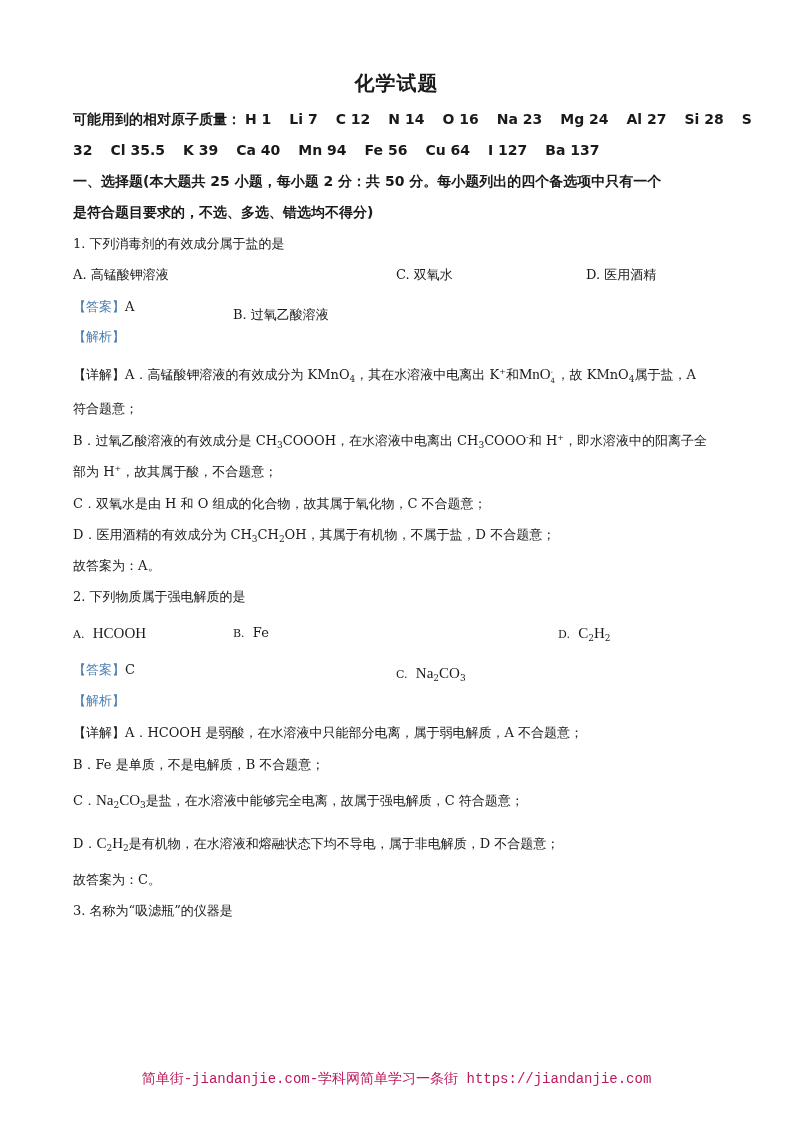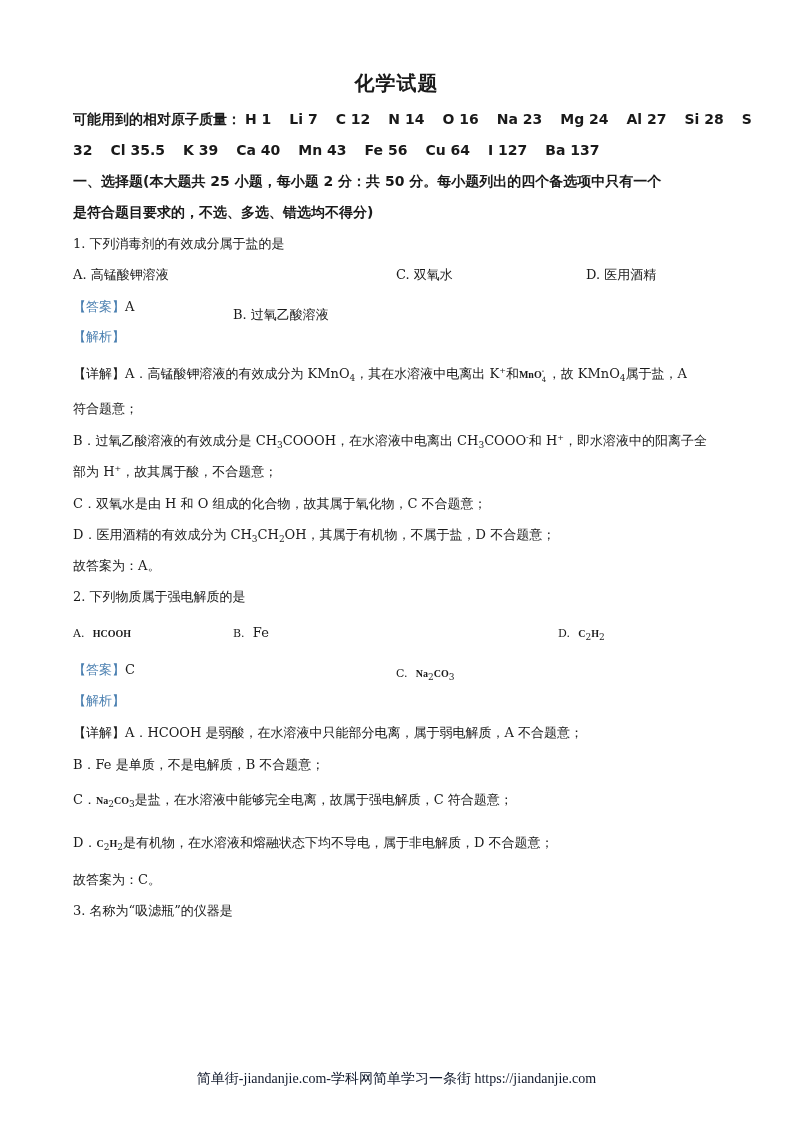--- a/index.html
+++ b/index.html
@@ -6,41 +6,41 @@
   body { width: 793px; height: 1122px; position: relative; overflow: hidden;
          font-family: "DejaVu Serif", "Liberation Serif", serif; color: #1a1a1a; }
   .page { position: absolute; left: 0; top: 0; width: 677px; height: 1122px; padding-left: 8px; }
   .line { position: absolute; left: 73px; white-space: nowrap; font-size: 13px; line-height: 18px; }
   .title { position: absolute; top: 70px; left: 0; width: 793px; text-align: center;
            font-size: 20px; font-weight: bold; font-family: "DejaVu Sans", "Liberation Sans", sans-serif; letter-spacing: 1px; }
   .bold { font-weight: bold; font-family: "DejaVu Sans", "Liberation Sans", sans-serif; font-size: 14px; }
   .mass span { margin-right: 18px; }
   .opt { position: absolute; white-space: nowrap; font-size: 13px; line-height: 18px; }
   .label { color: #4a7fb0; }
-  .chem { font-family: "Liberation Serif", "DejaVu Serif", serif; font-size: 10px; font-weight: bold; }
+  .chem { font-family: "Liberation Serif", "DejaVu Serif", serif; font-size: 15px; }
   sub { font-size: 9px; vertical-align: -3px; line-height: 0; }
   sup { font-size: 8px; vertical-align: 5px; line-height: 0; }
   .stack { display: inline-block; position: relative; width: 6px; height: 10px; }
   .stack .s-up { position: absolute; left: 0; top: -6px; font-size: 7px; }
   .stack .s-dn { position: absolute; left: 0; top: 3px; font-size: 7px; }
   .footer { position: absolute; top: 1070px; left: 0; width: 793px; text-align: center;
-            font-family: Liberation Serif, serif; font-size: 14px; color: #0f172a; }
+            font-family: Liberation Mono, monospace; font-size: 14px; color: #be185d; }
 </style>
 </head>
 <body>
 
 <div class="page">
 
   <div class="title">化学试题</div>
 
   <div class="line bold mass" style="top:110px;">
     <span style="margin-right:4px;">可能用到的相对原子质量：</span><span>H 1</span><span>Li 7</span><span>C 12</span><span>N 14</span><span>O 16</span><span>Na 23</span><span>Mg 24</span><span>Al 27</span><span>Si 28</span><span>S</span>
   </div>
   <div class="line bold mass" style="top:141px;">
-    <span>32</span><span>Cl 35.5</span><span>K 39</span><span>Ca 40</span><span>Mn 43</span><span>Fe 56</span><span>Cu 64</span><span>I 127</span><span>Ba 137</span>
+    <span>32</span><span>Cl 35.5</span><span>K 39</span><span>Ca 40</span><span>Mn 94</span><span>Fe 56</span><span>Cu 64</span><span>I 127</span><span>Ba 137</span>
   </div>
 
   <div class="line bold" style="top:172px;">一、选择题(本大题共 25 小题，每小题 2 分：共 50 分。每小题列出的四个备选项中只有一个</div>
   <div class="line bold" style="top:203px;">是符合题目要求的，不选、多选、错选均不得分)</div>
 
   <div class="line" style="top:235px;">1. 下列消毒剂的有效成分属于盐的是</div>
   <div class="opt" style="top:266px; left:73px;"><span>A.</span> <span>高锰酸钾溶液</span></div>
   <div class="opt" style="top:266px; left:233px;margin-top:40px;"><span>B.</span> <span>过氧乙酸溶液</span></div>
   <div class="opt" style="top:266px; left:396px;"><span>C.</span> <span>双氧水</span></div>
   <div class="opt" style="top:266px; left:558px;margin-left:28px;"><span>D.</span> <span>医用酒精</span></div>

